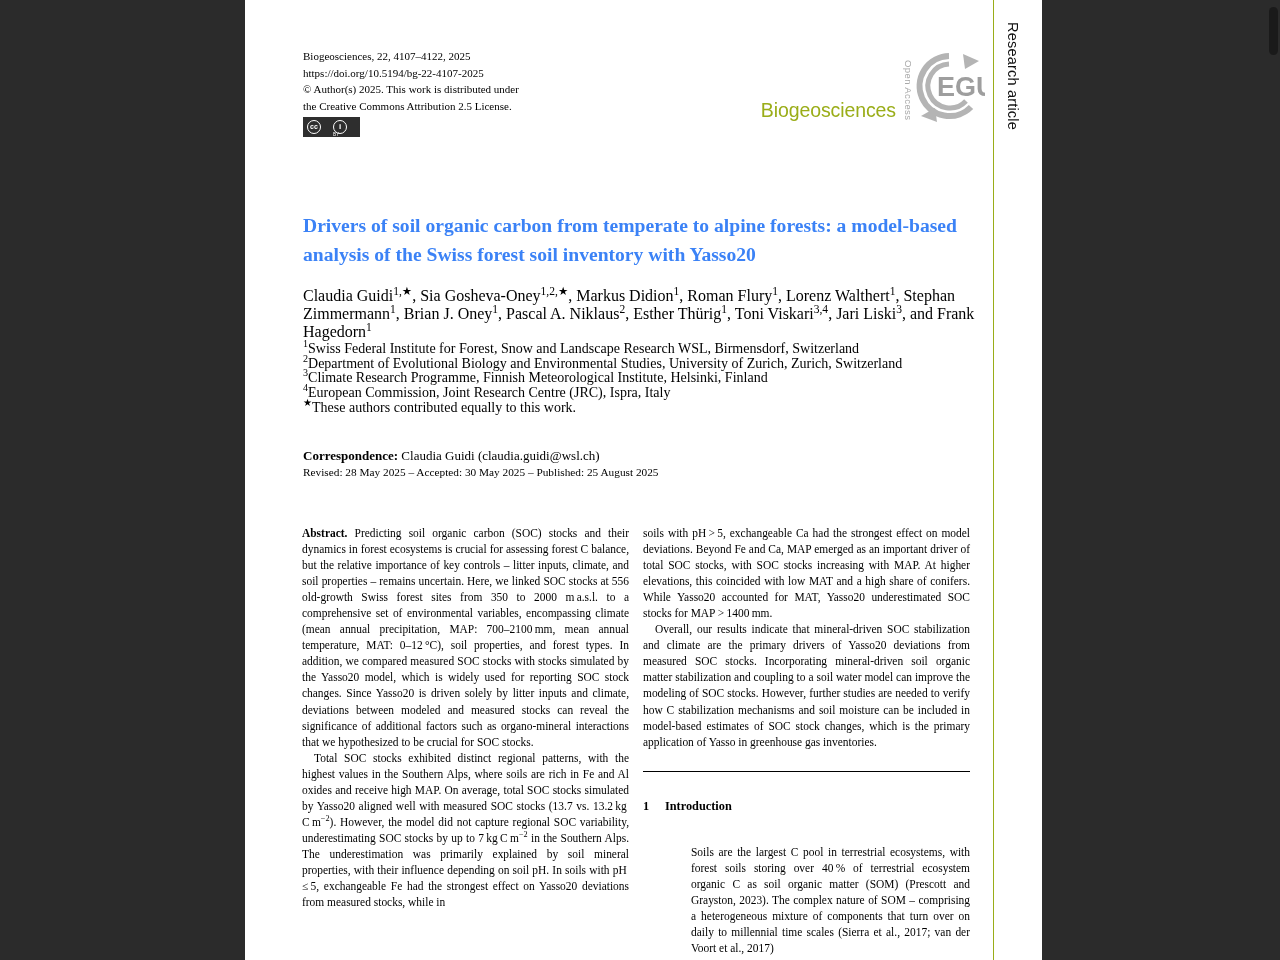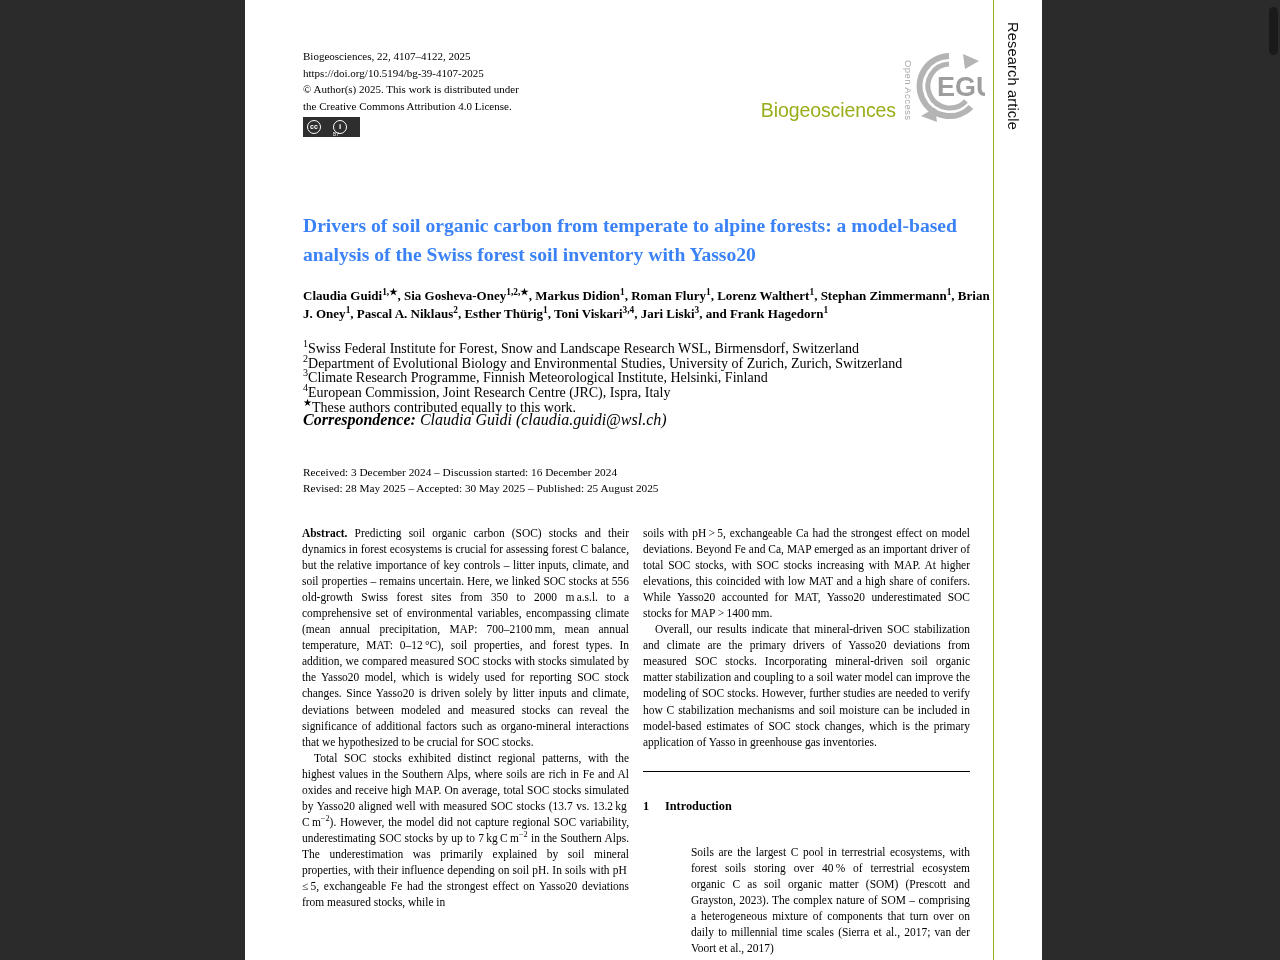--- a/index.html
+++ b/index.html
@@ -132,41 +132,40 @@
     width: 690px;
     font-size: 19.6px;
     font-weight: bold;
     line-height: 29px;
     color: #3b82f6;
   }
   .authors {
     position: absolute;
     left: 58px; top: 287px;
     width: 690px;
-    font-size: 13px;
-    font-weight: bold;
+    font-size: 16px;
+    font-weight: normal;
     line-height: 18px;
     color: #000;
   }
   .affils {
     position: absolute;
     left: 58px; top: 342px;
     width: 690px;
     font-size: 14px;
     line-height: 14.7px;
     color: #000;
   }
   .correspondence {
     position: absolute;
-    left: 58px; top: 412px;
-    width: 690px;
-    font-size: 16px;
+    left: 58px; top: 448px;
+    width: 690px;
+    font-size: 13px;
     line-height: 16px;
     color: #000;
-    font-style: italic;
   }
   .correspondence b { font-weight: bold; }
   .dates {
     position: absolute;
     left: 58px; top: 465px;
     width: 690px;
     font-size: 11.3px;
     line-height: 15.8px;
     color: #000;
   }
@@ -237,23 +236,23 @@
 <body>
 
 <div id="viewer">
 
   <div id="page">
 
     <div class="header">
 
       <div>
         <div class="journal-meta">Biogeosciences, 22, 4107–4122, 2025</div>
-        <div class="journal-meta">https://doi.org/10.5194/bg-39-4107-2025</div>
+        <div class="journal-meta">https://doi.org/10.5194/bg-22-4107-2025</div>
         <div class="journal-meta">© Author(s) 2025. This work is distributed under</div>
-        <div class="journal-meta">the Creative Commons Attribution 4.0 License.</div>
+        <div class="journal-meta">the Creative Commons Attribution 2.5 License.</div>
 
         <div class="cc-badge">
           <span class="circ cc">cc</span>
           <span class="circ by">i</span>
           <span class="bytext">BY</span>
         </div>
       </div>
 
       <div class="logo-block">
         <span class="journal-name">Biogeosciences</span>
@@ -278,21 +277,20 @@
       <div><sup>1</sup>Swiss Federal Institute for Forest, Snow and Landscape Research WSL, Birmensdorf, Switzerland</div>
       <div><sup>2</sup>Department of Evolutional Biology and Environmental Studies, University of Zurich, Zurich, Switzerland</div>
       <div><sup>3</sup>Climate Research Programme, Finnish Meteorological Institute, Helsinki, Finland</div>
       <div><sup>4</sup>European Commission, Joint Research Centre (JRC), Ispra, Italy</div>
       <div><sup>★</sup>These authors contributed equally to this work.</div>
     </div>
 
     <div class="correspondence"><b>Correspondence:</b> Claudia Guidi (claudia.guidi@wsl.ch)</div>
 
     <div class="dates">
-      <div>Received: 3 December 2024 – Discussion started: 16 December 2024</div>
       <div>Revised: 28 May 2025 – Accepted: 30 May 2025 – Published: 25 August 2025</div>
     </div>
 
     <div class="columns">
 
       <div class="col">
         <p><b>Abstract.</b> Predicting soil organic carbon (SOC) stocks and their dynamics in forest ecosystems is crucial for assessing forest C balance, but the relative importance of key controls – litter inputs, climate, and soil properties – remains uncertain. Here, we linked SOC stocks at 556 old-growth Swiss forest sites from 350 to 2000&nbsp;m a.s.l. to a comprehensive set of environmental variables, encompassing climate (mean annual precipitation, MAP: 700–2100 mm, mean annual temperature, MAT: 0–12 °C), soil properties, and forest types. In addition, we compared measured SOC stocks with stocks simulated by the Yasso20 model, which is widely used for reporting SOC stock changes. Since Yasso20 is driven solely by litter inputs and climate, deviations between modeled and measured stocks can reveal the significance of additional factors such as organo-mineral interactions that we hypothesized to be crucial for SOC stocks.</p>
         <p class="indent">Total SOC stocks exhibited distinct regional patterns, with the highest values in the Southern Alps, where soils are rich in Fe and Al oxides and receive high MAP. On average, total SOC stocks simulated by Yasso20 aligned well with measured SOC stocks (13.7 vs. 13.2 kg C m<sup>−2</sup>). However, the model did not capture regional SOC variability, underestimating SOC stocks by up to 7 kg C m<sup>−2</sup> in the Southern Alps. The underestimation was primarily explained by soil mineral properties, with their influence depending on soil pH. In soils with pH ≤ 5, exchangeable Fe had the strongest effect on Yasso20 deviations from measured stocks, while in</p>
       </div>
 

